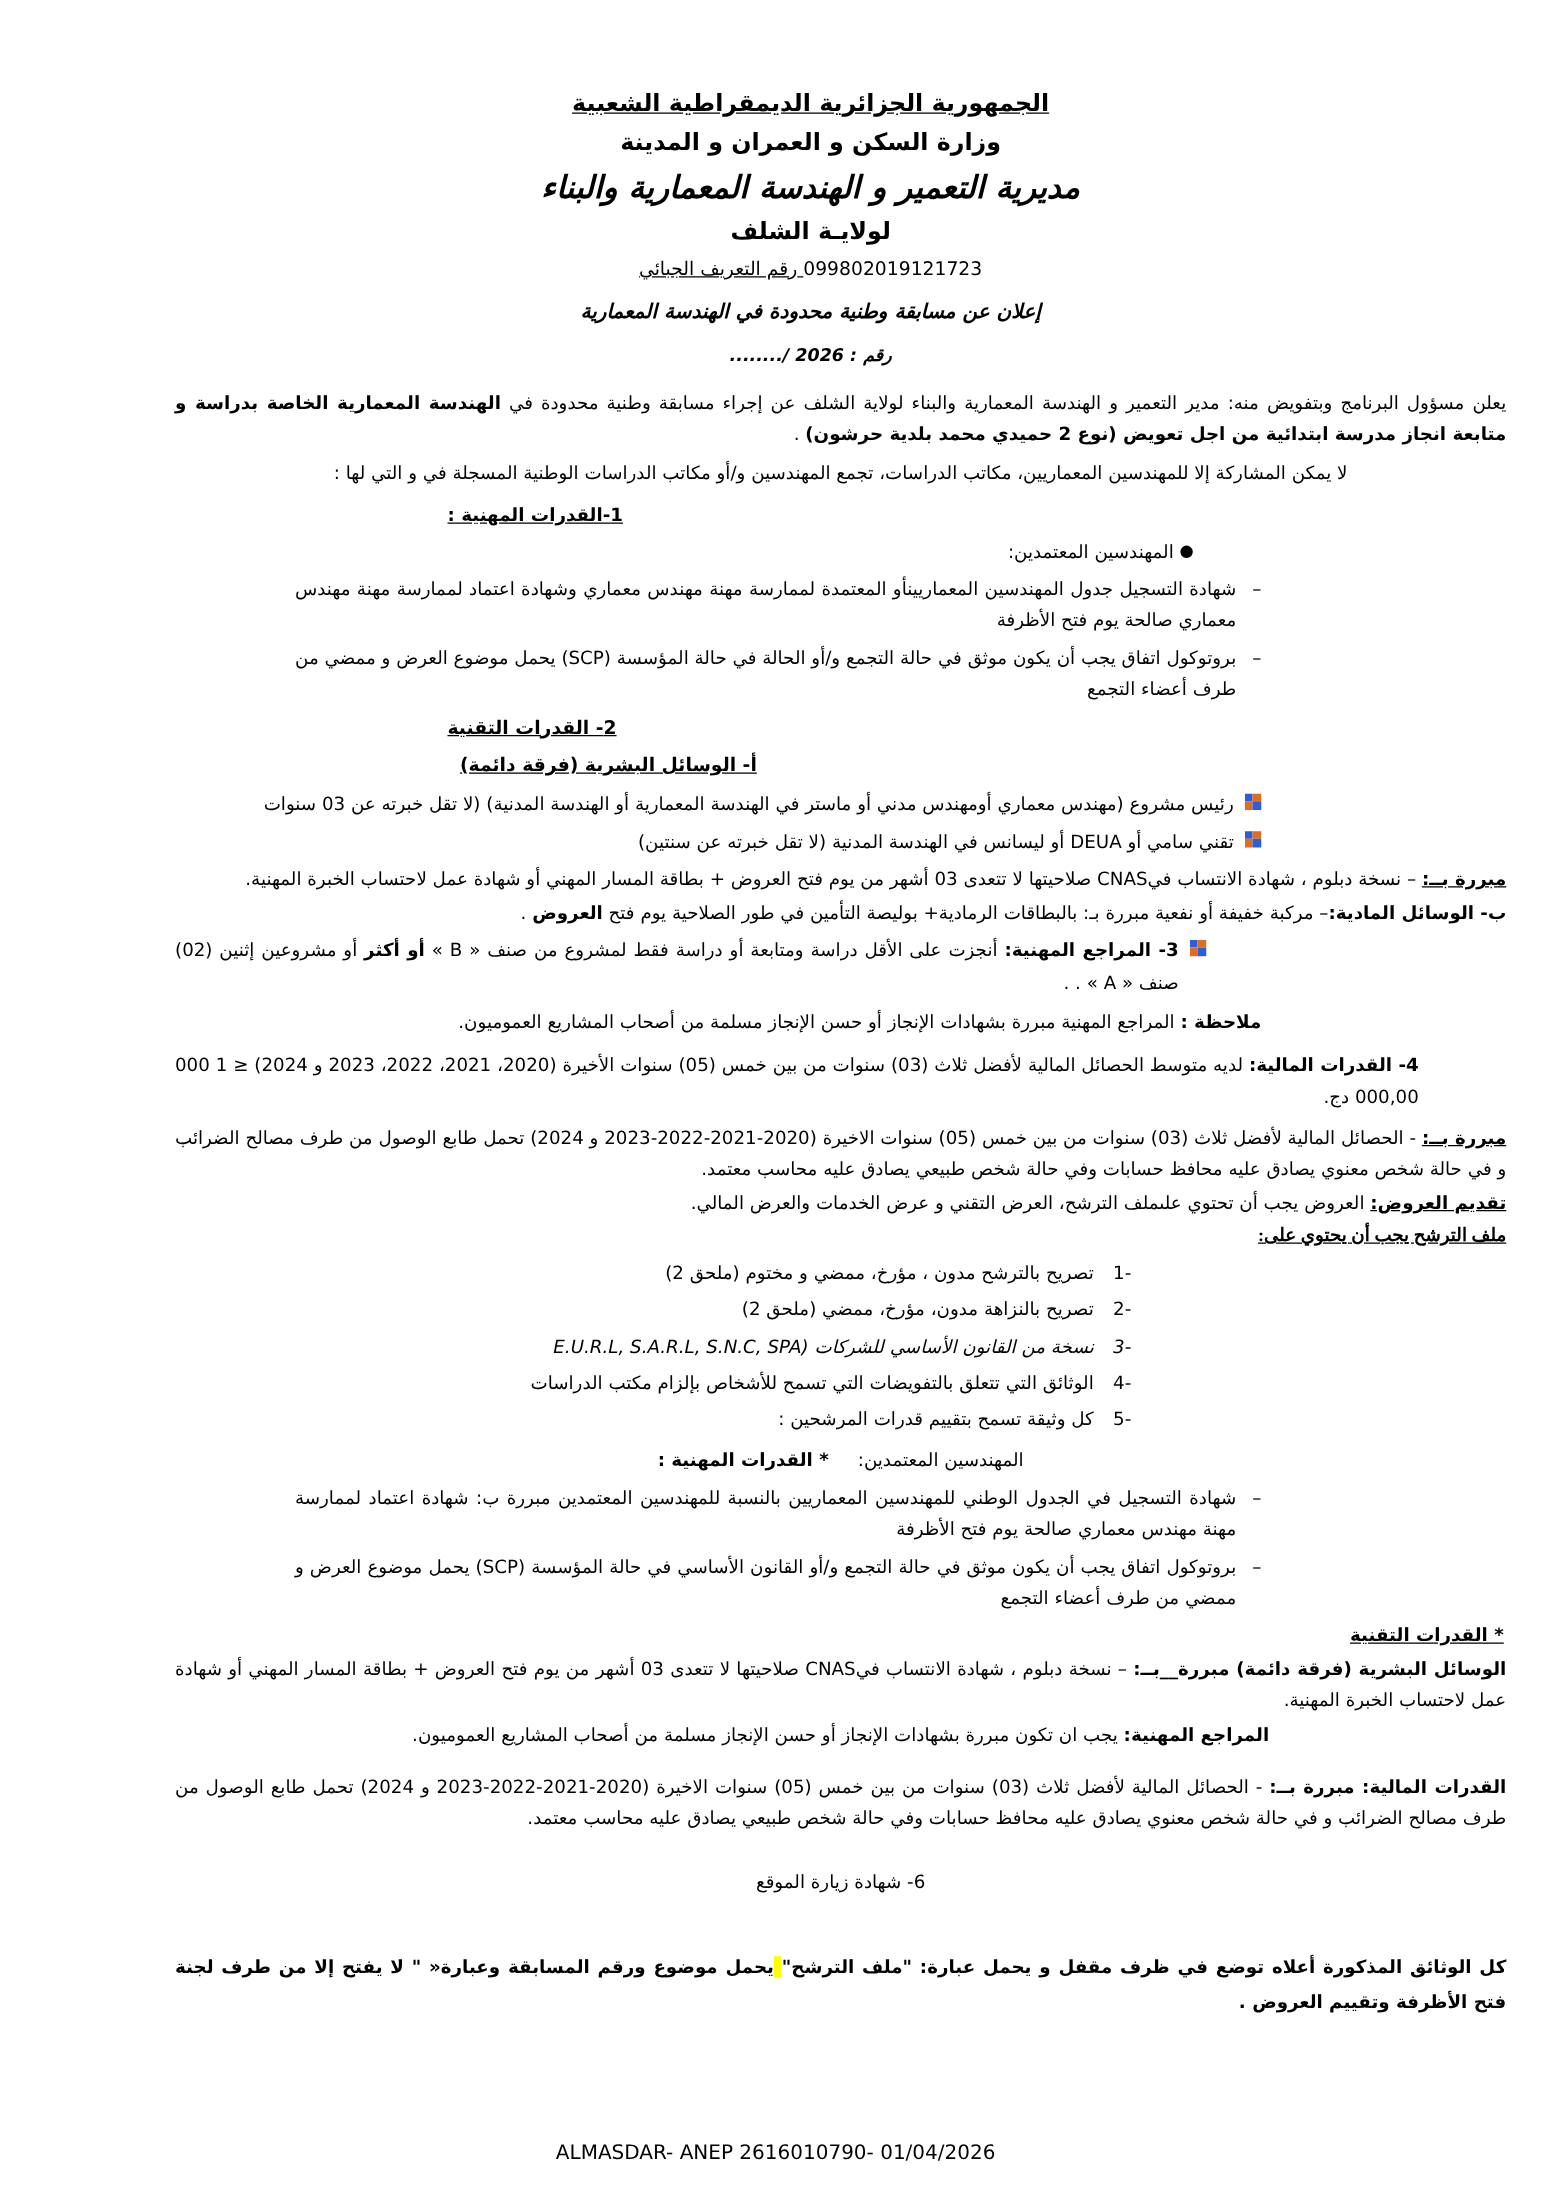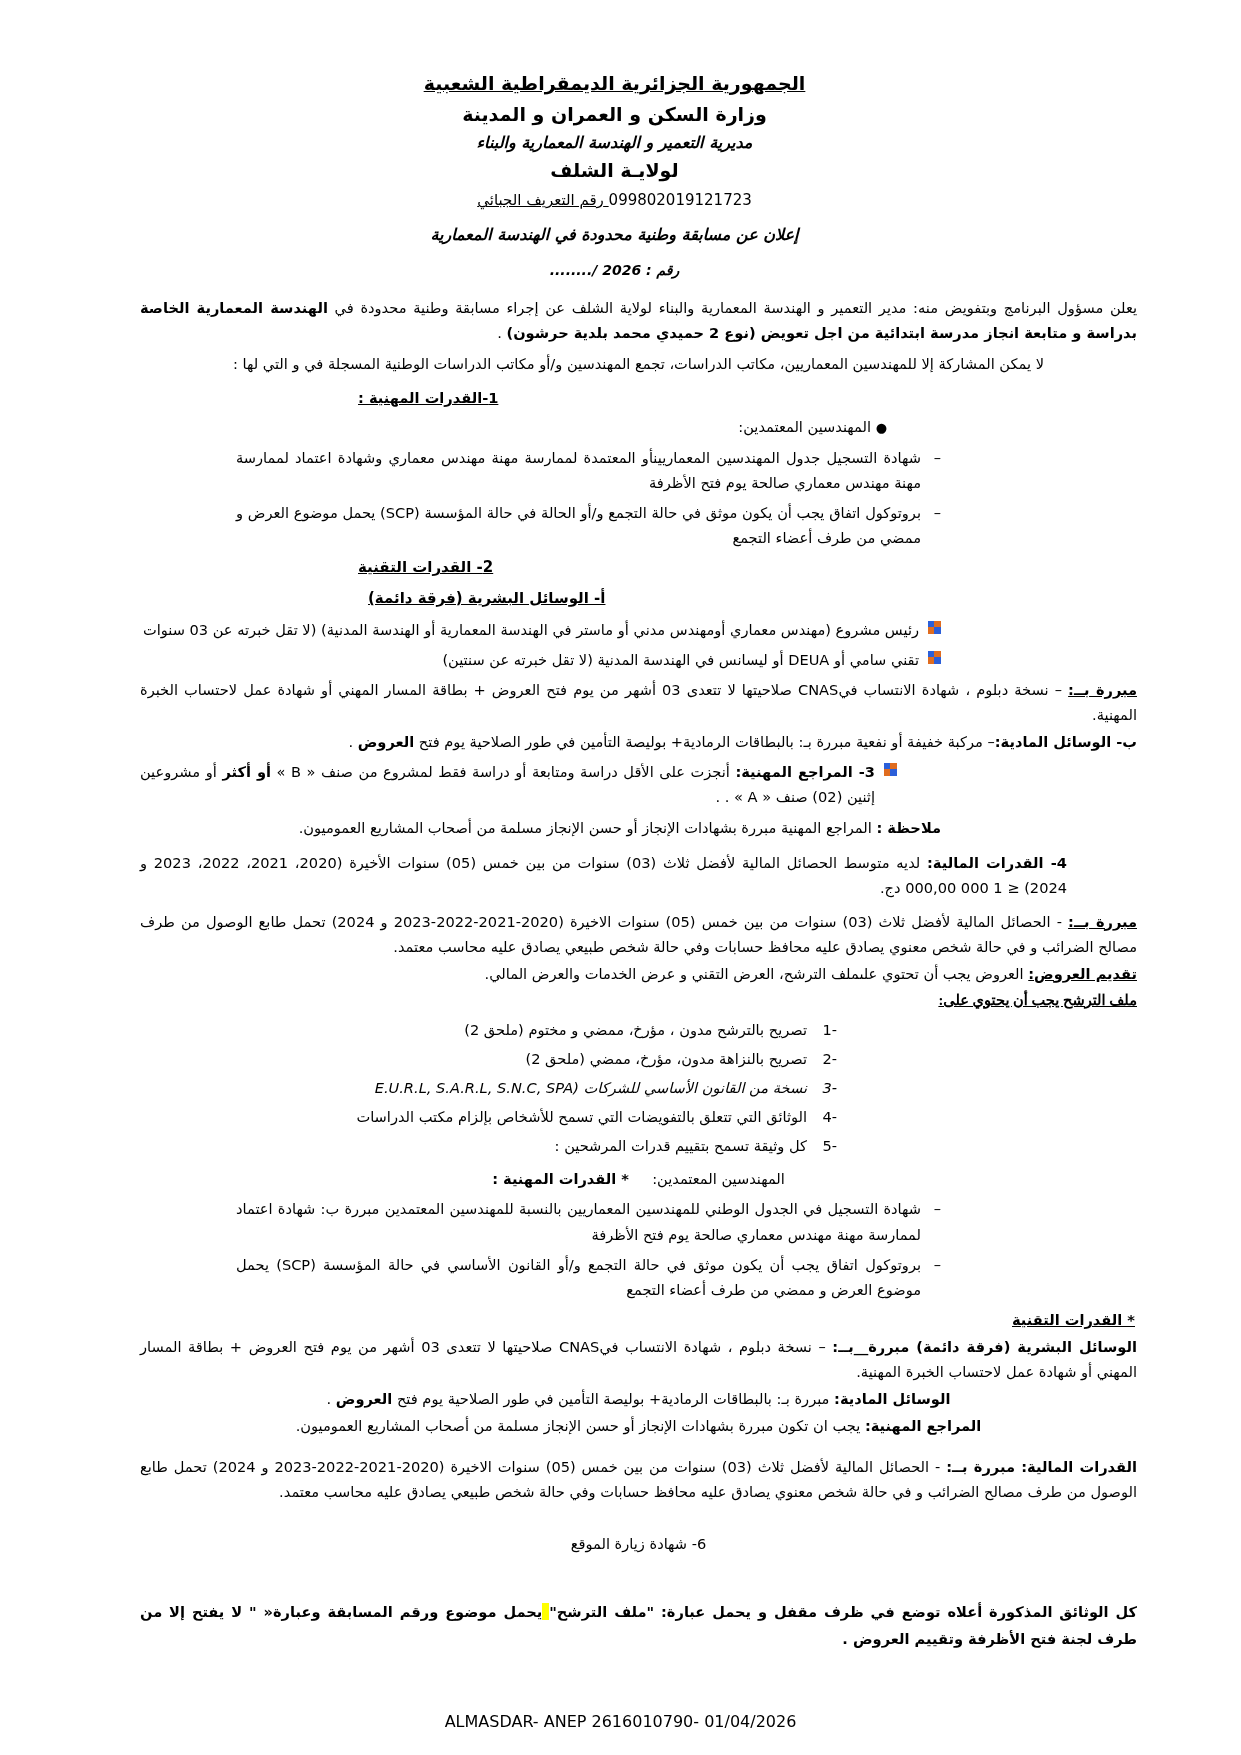--- a/index.html
+++ b/index.html
@@ -13,36 +13,36 @@
     color: #000000;
   }
   .page {
     position: relative;
     width: 1241px;
     height: 1755px;
     margin: 0 auto;
     background: #ffffff;
     overflow: hidden;
     box-sizing: border-box;
-    padding: 68px 104px 20px 92px;
+    padding: 68px 36px 20px 92px;
     direction: rtl;
   }
 
   
   .hdr {
     text-align: center;
     line-height: 1.62;
   }
   .hdr-line {
     font-weight: bold;
     font-size: 19px;
     letter-spacing: 0px;
   }
   .hdr-line.u { text-decoration: underline; }
-  .hdr-line.it { font-size: 16px; }
+  .hdr-line.it { font-size: 25px; }
   .hdr-nif {
     font-size: 15px;
     text-decoration: underline;
     margin-top: 2px;
     direction: rtl;
   }
   .hdr-title {
     font-weight: bold;
     font-style: italic;
     font-size: 16px;
@@ -322,23 +322,20 @@
     </div>
 
     <p class="para" style="text-align:right;padding-right:2px;">
       <span class="b u">* القدرات التقنية</span>
     </p>
 
     <p class="para" style="text-align:justify;">
       <span class="b">الوسائل البشرية (فرقة دائمة)</span><span class="b"> مبررة__بــ:</span><span>  –  نسخة دبلوم ، شهادة الانتساب فيCNAS صلاحيتها لا تتعدى 03 أشهر من يوم فتح العروض + بطاقة المسار  المهني أو شهادة عمل لاحتساب الخبرة المهنية.</span>
     </p>
 
-    <p class="para" style="text-align:center;">
-      <span class="b">الوسائل المادية:</span><span> مبررة  بـ:  بالبطاقات الرمادية+ بوليصة التأمين في طور الصلاحية يوم فتح </span><span class="b">العروض</span><span> .</span>
-    </p>
 
     <p class="para" style="text-align:center;">
       <span class="b">المراجع المهنية:</span><span> يجب ان تكون مبررة بشهادات الإنجاز أو حسن الإنجاز مسلمة من أصحاب المشاريع العموميون.</span>
     </p>
 
     <p class="fin-just" style="margin-top:16px;">
       <span class="b">القدرات المالية:</span><span class="b"> مبررة بــ:</span><span> - الحصائل المالية لأفضل ثلاث (03) سنوات من بين خمس (05) سنوات الاخيرة  (2020-2021-2022-2023 و 2024) تحمل طابع الوصول من طرف مصالح الضرائب و في حالة   شخص معنوي يصادق عليه محافظ حسابات وفي حالة شخص طبيعي يصادق عليه محاسب معتمد.</span>
     </p>
 
     <p class="visit-line">6- شهادة زيارة الموقع</p>

